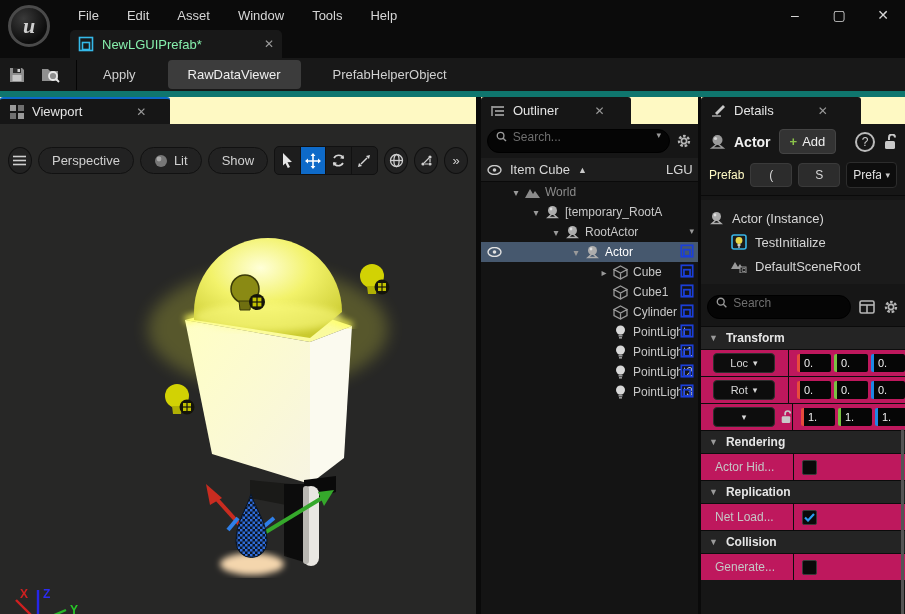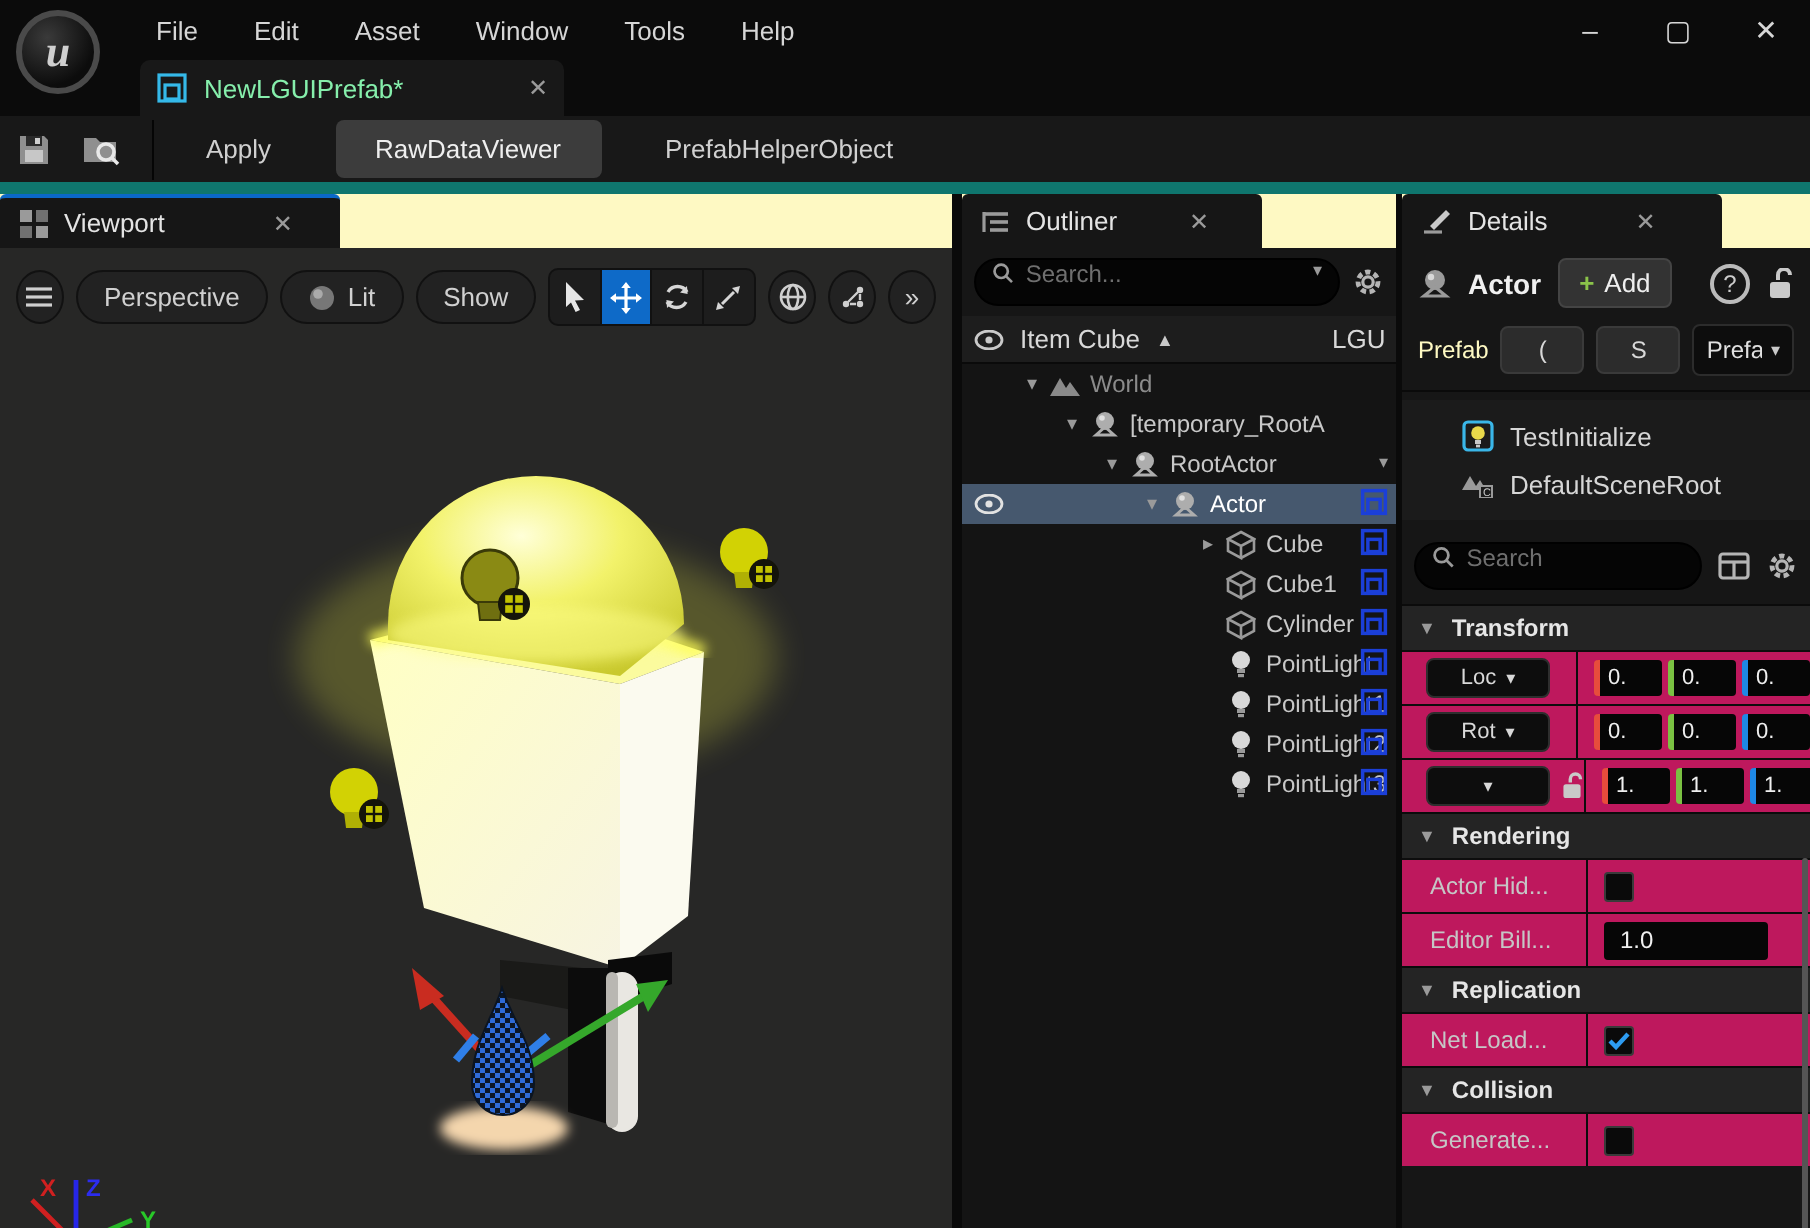--- a/index.html
+++ b/index.html
@@ -24,21 +24,21 @@
   .tb-raised { background:#3c3c3c; border-radius:4px; padding:7px 20px; color:#efefef; margin:0 14px; }
   .main { display:flex; height:546px; background:#0a0a0a; }
   
   .panel-hd { height:27px; background:#fef9c3; display:flex; }
   .panel-tab { background:#161616; display:flex; align-items:center; gap:8px; padding:0 10px; border-radius:3px 3px 0 0; }
   .panel-tab.focus { border-top:2px solid #0b68c8; }
   .panel-tab .t-label { color:#e4e4e4; }
   
   .vp { width:476px; display:flex; flex-direction:column; }
   .vp-body { position:relative; flex:1; background:#262626; overflow:hidden; }
-  .vp-toolbar { position:absolute; top:10px; left:8px; right:8px; display:flex; align-items:center; gap:6px; z-index:4; }
+  .vp-toolbar { position:absolute; top:22px; left:8px; right:8px; display:flex; align-items:center; gap:6px; z-index:4; }
   .pill { background:rgba(34,34,34,.92); border:1px solid #111; border-radius:14px; height:27px;
     display:flex; align-items:center; padding:0 13px; gap:6px; color:#d0d0d0; }
   .circ { width:27px; height:27px; border-radius:50%; background:rgba(34,34,34,.92); border:1px solid #111;
     display:flex; align-items:center; justify-content:center; color:#d0d0d0; }
   .toolgrp { display:flex; background:#1d1d1d; border:1px solid #111; border-radius:5px; overflow:hidden; }
   .tg-btn { width:29px; height:27px; display:flex; align-items:center; justify-content:center; border-right:1px solid #111; }
   .tg-btn:last-child { border-right:none; }
   .tg-btn.active { background:#0e6ac8; }
   .vp-more { margin-left:auto; }
   
@@ -622,20 +622,30 @@
     <div class="prefab-row">
       <span class="plabel">Prefab</span>
       <div class="mini-btn">(</div>
       <div class="mini-btn">S</div>
       <div class="pf-drop">
         <span style="flex:1;overflow:hidden">Prefab Ov</span>
         <span style="font-size:9px;color:#c9c9c9">▾</span>
       </div>
     </div>
     <div class="comp-box" id="comp-box">
+        <div class="comp-row" style="padding-left: 8px;">
+          <span>
+            <svg width="15" height="14" viewBox="0 0 15 14">
+              <circle cx="7.5" cy="5.5" r="4.5" fill="#adadad"></circle>
+              <circle cx="6" cy="4" r="1.4" fill="#e0e0e0"></circle>
+              <path d="M3 12.5 L7.5 8.5 L12 12.5 Z" fill="none" stroke="#adadad" stroke-width="1.5"></path>
+            </svg>
+          </span>
+          <span>Actor (Instance)</span>
+        </div>
         <div class="comp-row" style="padding-left: 30px;">
           <span>
             <svg width="16" height="16" viewBox="0 0 16 16">
               <rect x="1" y="1" width="14" height="14" rx="2" fill="none" stroke="#3ab6e8" stroke-width="1.6"></rect>
               <circle cx="8" cy="6.5" r="3.4" fill="#e8d84a"></circle>
               <rect x="6.5" y="10" width="3" height="2" fill="#c9c9c9"></rect>
               <rect x="7" y="12.3" width="2" height="1.4" fill="#c9c9c9"></rect>
             </svg>
           </span>
           <span>TestInitialize</span>
@@ -725,26 +735,20 @@
         <div class="sec-hd">
           <span class="tri">▼</span>
           <span>Rendering</span>
         </div>
         <div class="prow">
           <div class="plab">Actor Hid...</div>
           <div class="pctrl">
             <div class="chk"></div>
           </div>
         </div>
-        <div class="prow">
-          <div class="plab">Editor Bill...</div>
-          <div class="pctrl">
-            <div class="widebox">1.0</div>
-          </div>
-        </div>
         <div class="sec-hd">
           <span class="tri">▼</span>
           <span>Replication</span>
         </div>
         <div class="prow">
           <div class="plab">Net Load...</div>
           <div class="pctrl">
             <div class="chk">
               <svg width="11" height="9" viewBox="0 0 11 9">
                 <polyline points="1,4.5 4,7.5 10,1" fill="none" stroke="#2d9bf0" stroke-width="2.2"></polyline>

